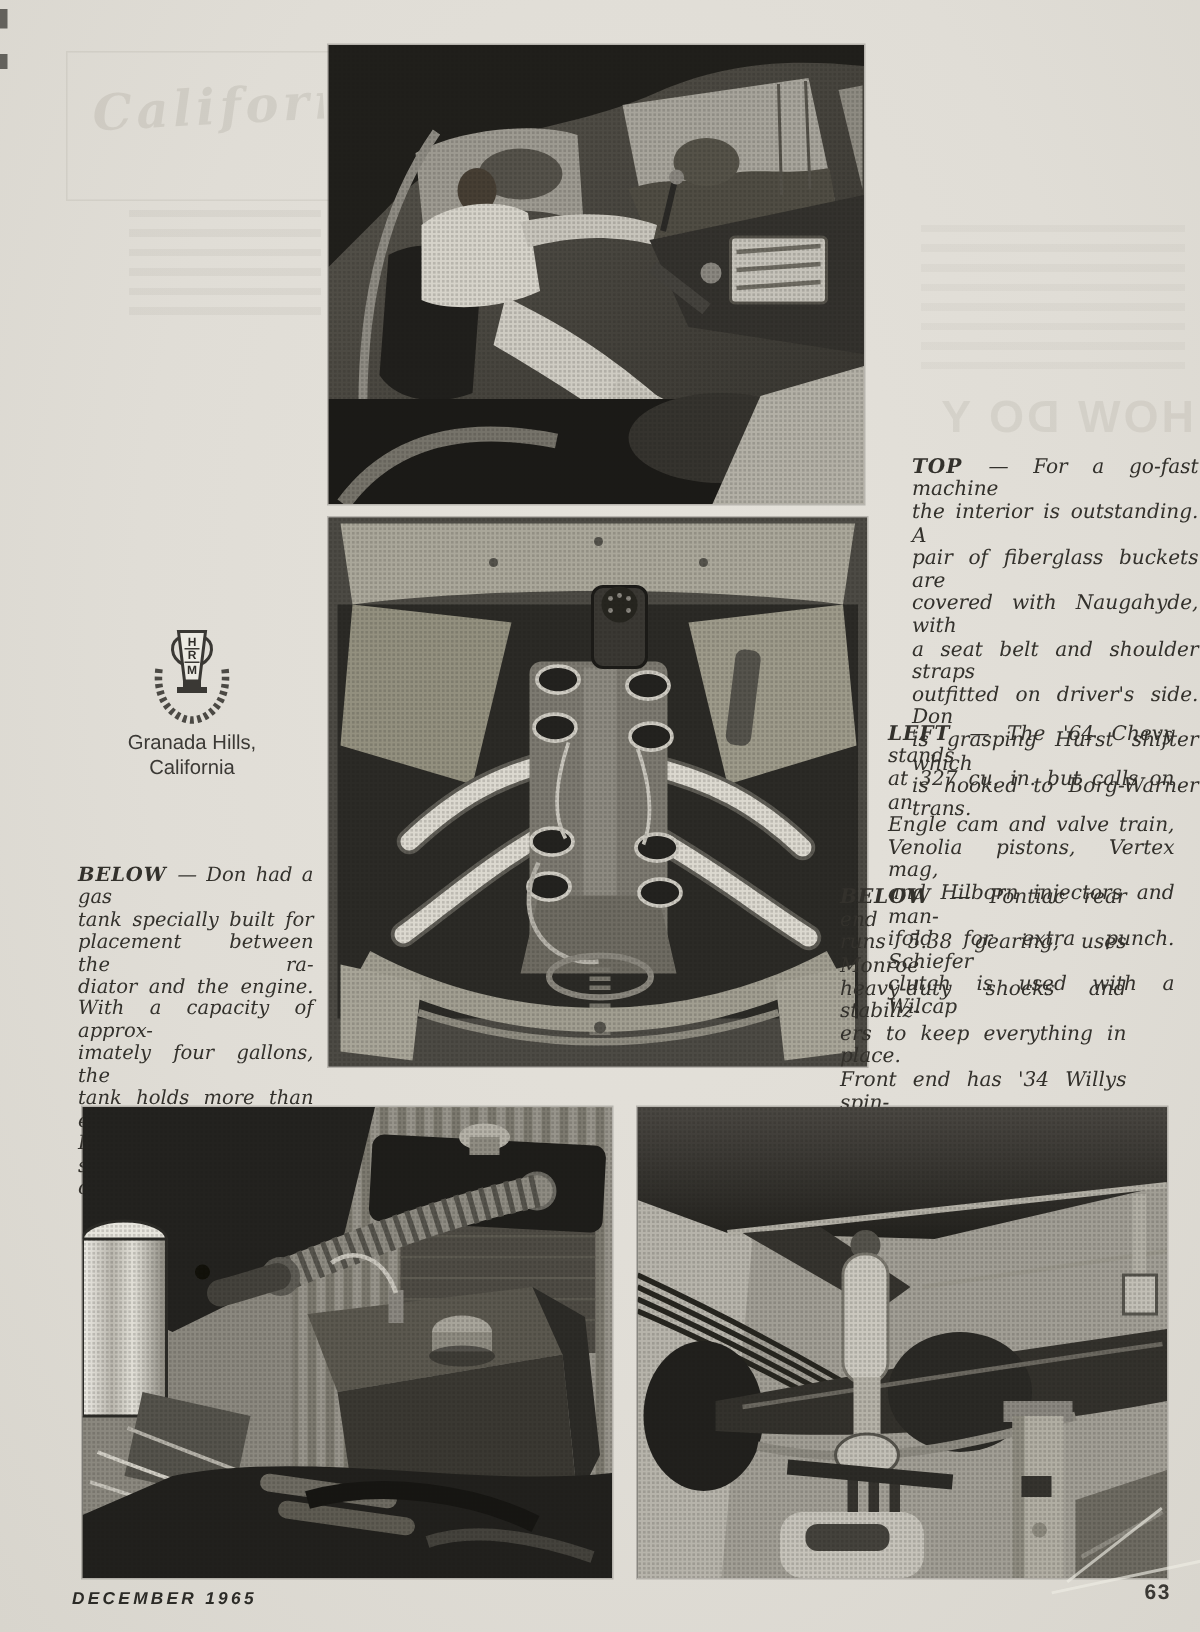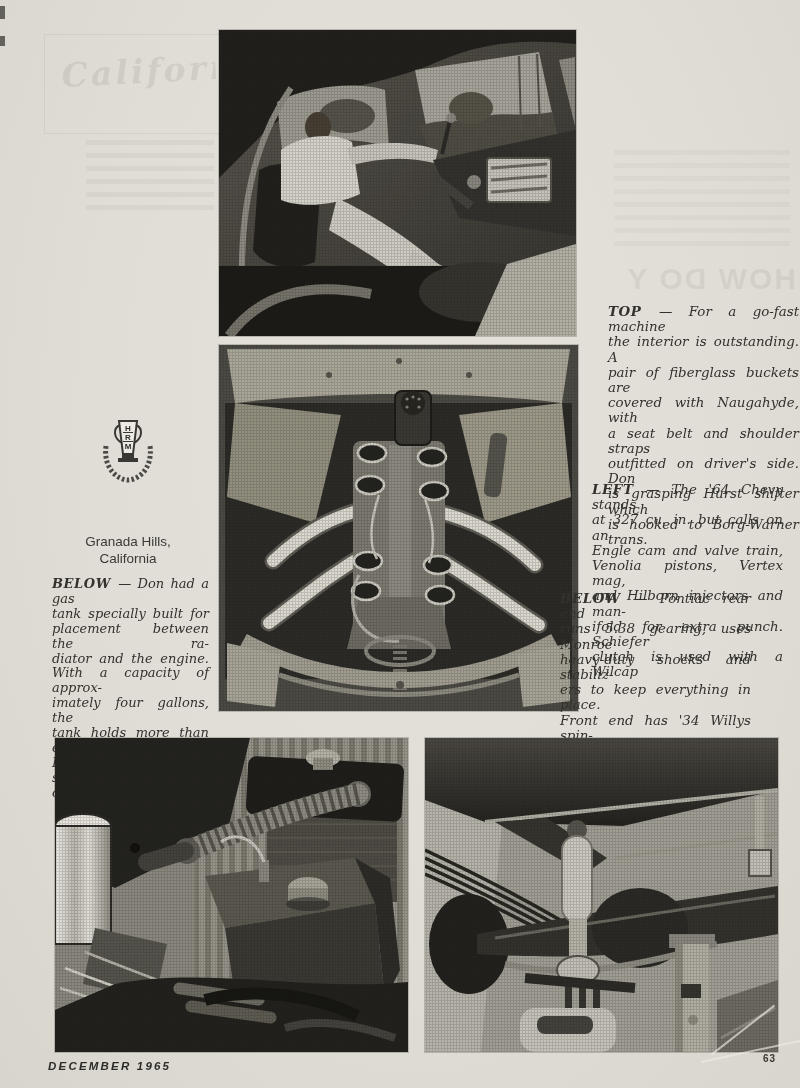--- a/index.html
+++ b/index.html
@@ -26,37 +26,37 @@
   .photo{position:absolute;overflow:hidden;background:#45433e;box-shadow:0 0 0 1px rgba(60,57,50,.25);}
   .photo svg{display:block;width:100%;height:100%;}
   .photo::after{
     content:"";position:absolute;inset:0;pointer-events:none;
     background-image:radial-gradient(rgba(25,24,20,.16) 1px, rgba(0,0,0,0) 1.15px);
     background-size:3px 3px;
   }
   
   .badge-loc{
     position:absolute;font-family:"Liberation Sans",sans-serif;
-    color:#3b3935;font-size:13.5px;line-height:17px;text-align:center;font-weight:500;margin-top:47px;
+    color:#3b3935;font-size:13.5px;line-height:17px;text-align:center;font-weight:500;
   }
   
   .caption{position:absolute;font-style:italic;color:#33312c;}
   .cap-left{font-size:13px;line-height:14.9px;word-spacing:1.5px;}
   .cap-right{font-size:13.4px;line-height:15.2px;word-spacing:1px;}
   .cap-line{text-align:justify;text-align-last:justify;}
   .cap-line.last{text-align-last:left;}
   .cap-line b{letter-spacing:.6px;}
   
   .footer-issue{
     position:absolute;font-family:"Liberation Sans",sans-serif;font-weight:bold;font-style:italic;
     font-size:11.5px;letter-spacing:2.2px;color:#2c2b27;
   }
   .page-num{
     position:absolute;font-family:"Liberation Sans",sans-serif;font-weight:bold;
-    font-size:10px;color:#3a3834;letter-spacing:1px;
+    font-size:14px;color:#3a3834;letter-spacing:1px;
   }
   .edge-mark{position:absolute;left:0;width:5px;background:#45433e;opacity:.8;}
   .crease{position:absolute;background:rgba(238,236,228,.65);pointer-events:none;z-index:6;}
 </style>
 </head>
 <body>
 
 <div class="page">
 
   <div class="edge-mark" style="top:6px;height:13px;"></div>

